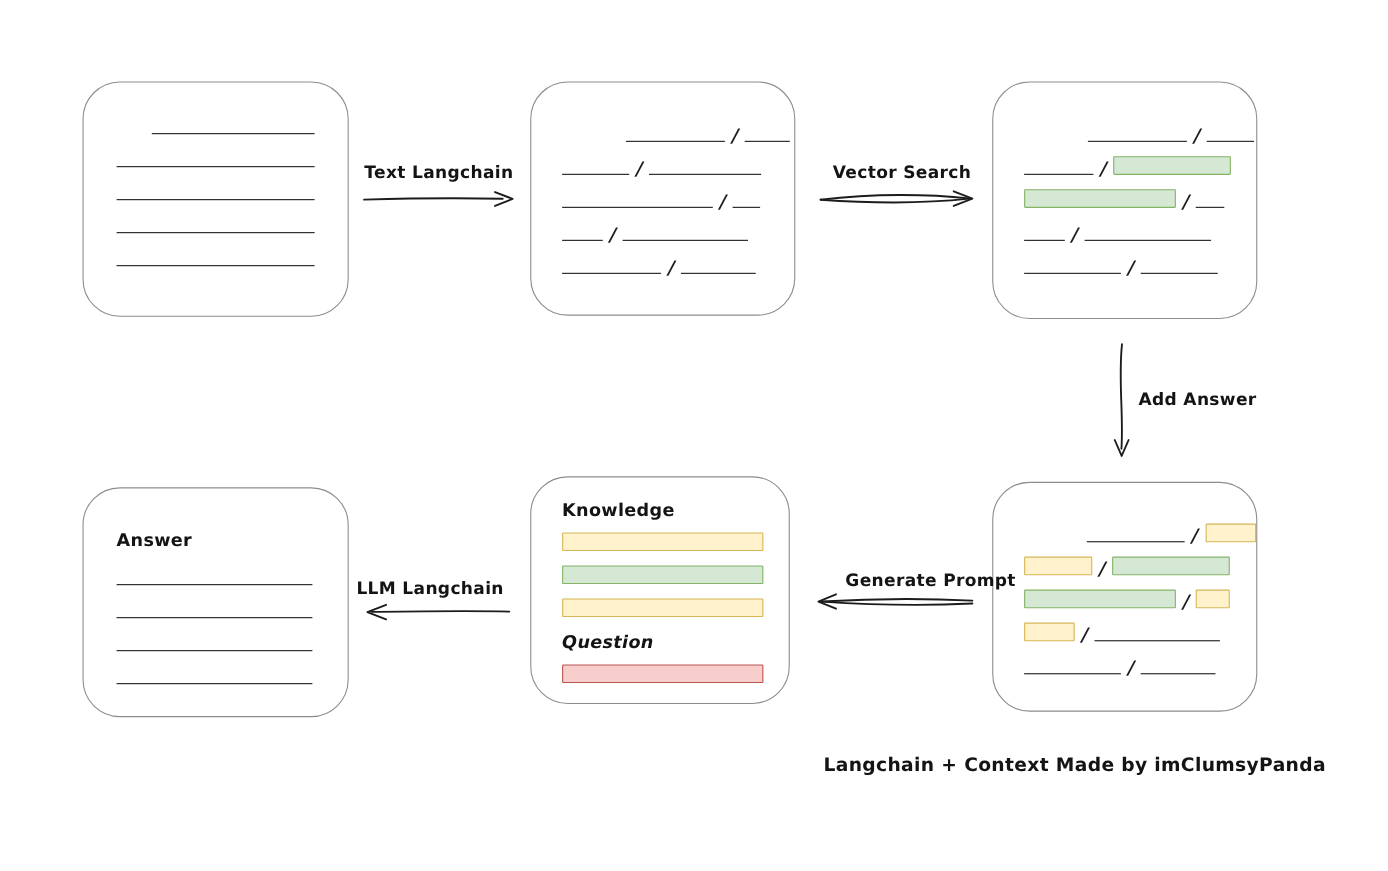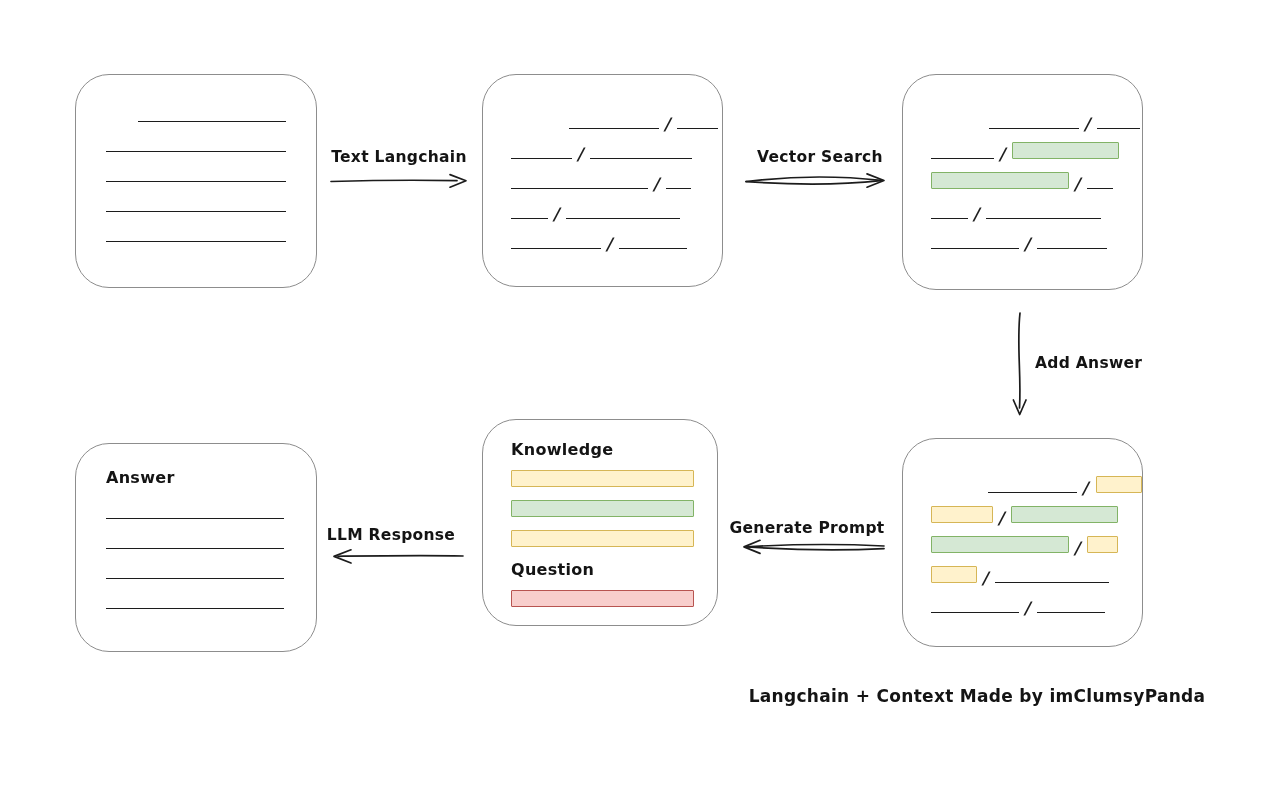--- a/index.html
+++ b/index.html
@@ -8,44 +8,44 @@
 
   
   .node {
     position:absolute; box-sizing:border-box; background:#ffffff;
     border:1.6px solid #8d8d8d; border-radius:34px;
   }
   #node-document { left:75px;  top:74px;  width:242px; height:214px; padding:17px 0 0 30px; }
   #node-chunks   { left:482px; top:74px;  width:241px; height:213px; padding:24px 0 0 28px; }
   #node-matched  { left:902px; top:74px;  width:241px; height:216px; padding:24px 0 0 28px; }
   #node-context  { left:902px; top:438px; width:241px; height:209px; padding:24px 0 0 28px; }
-  #node-prompt   { left:482px; top:419px; width:236px; height:207px; padding:20px 0 0 28px; }
+  #node-prompt   { left:482px; top:433px; width:236px; height:207px; padding:20px 0 0 28px; }
   #node-answer   { left:75px;  top:443px; width:242px; height:209px; padding:24px 0 0 30px; }
 
   
   .row { display:flex; align-items:flex-end; height:30px; }
   .seg { box-sizing:border-box; }
   .seg-gap  { height:1px; }
   .seg-line { height:0; border-bottom:1.8px solid #1c1c1c; }
   .seg-green, .seg-yellow { height:17px; border-radius:1px; }
   .seg-green  { background:#d5e8d4; border:1.5px solid #82b366; }
   .seg-yellow { background:#fff2cc; border:1.5px solid #d6b656; }
   .slash {
     font-size:17px; font-weight:bold; line-height:1; color:#1c1c1c;
     margin:0 6px -4px 6px; transform:skewX(-12deg); display:inline-block;
   }
 
   .node-heading { font-size:16px; font-weight:bold; letter-spacing:.3px; color:#141414; height:20px; }
   #node-prompt .node-heading { margin-bottom:10px; }
-  #node-answer .node-heading { margin-bottom:1px; }
+  #node-answer .node-heading { margin-bottom:1px;margin-top:13px; }
   .bar { width:183px; height:17px; box-sizing:border-box; border-radius:1px; margin-bottom:13px; }
   .bar-yellow { background:#fff2cc; border:1.5px solid #d6b656; }
   .bar-green  { background:#d5e8d4; border:1.5px solid #82b366; }
   .bar-red    { background:#f8cecc; border:1.5px solid #b85450; }
-  .q-heading { margin-top:2px; }
+  .q-heading { margin-top:2px;font-style:italic; }
   #prompt-question-bars .bar { margin-bottom:0; }
 
   
   svg.arrow-layer { position:absolute; left:0; top:0; width:1262px; height:792px; pointer-events:none; }
   .arrow-label {
     position:absolute; font-size:15.5px; font-weight:bold; letter-spacing:.3px;
     color:#141414; white-space:nowrap;
   }
   .centered { transform:translateX(-50%); }
   .caption {
@@ -224,17 +224,17 @@
         </div>
         <div class="row">
           <div class="seg seg-line" style="width: 178px;"></div>
         </div>
       </div>
   </div>
 
   <div class="arrow-label centered" style="left:399px; top:148px;">Text Langchain</div>
   <div class="arrow-label centered" style="left:820px; top:148px;">Vector Search</div>
   <div class="arrow-label" style="left:1035px; top:354px;">Add Answer</div>
-  <div class="arrow-label centered" style="left:807px; top:519px;">Generate Prompt</div>
-  <div class="arrow-label centered" style="left:391px; top:526px;">LLM Response</div>
+  <div class="arrow-label centered" style="left:846px; top:519px;">Generate Prompt</div>
+  <div class="arrow-label centered" style="left:391px; top:526px;">LLM Langchain</div>
 
   <div class="caption">Langchain + Context Made by imClumsyPanda</div>
 </div>
 
 </body></html>

